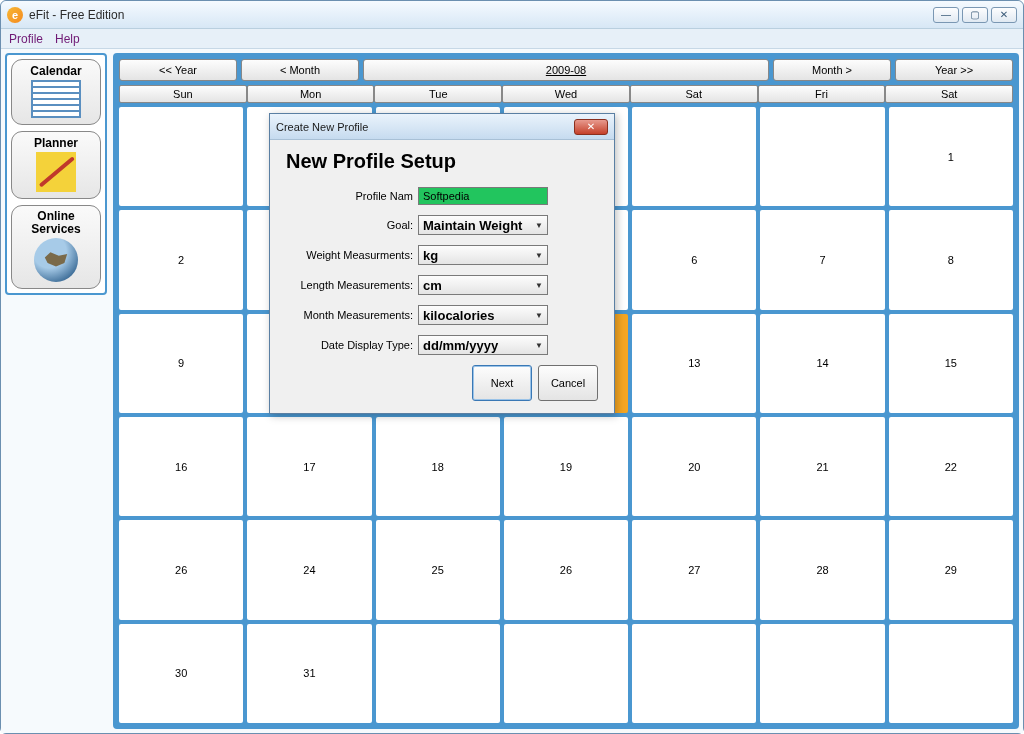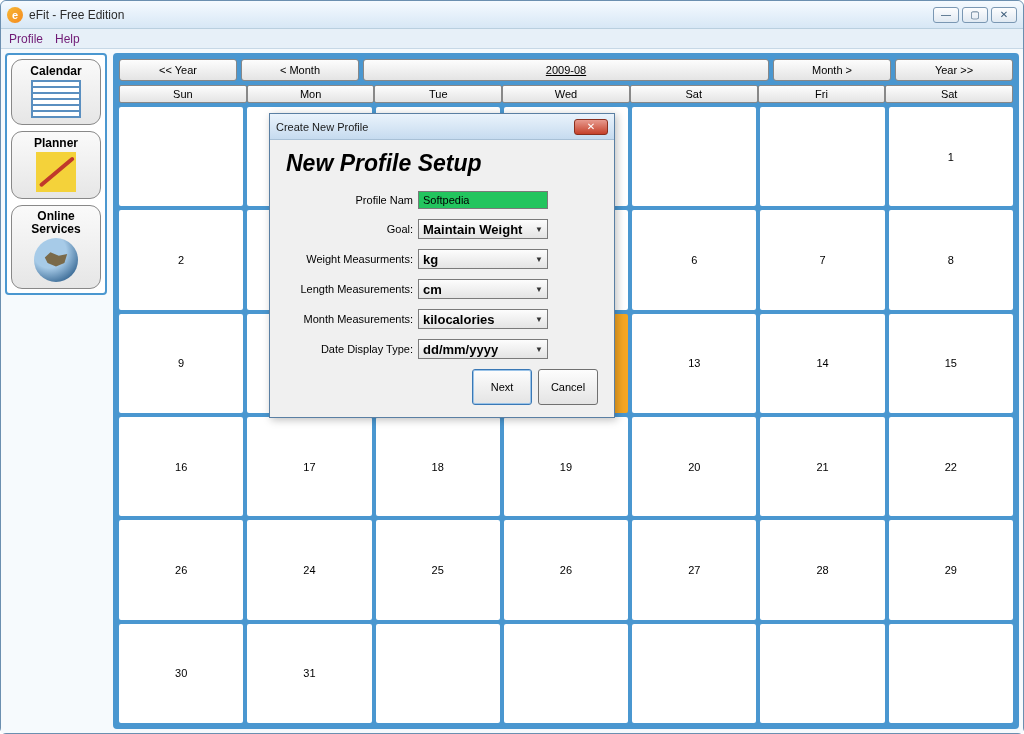--- a/index.html
+++ b/index.html
@@ -212,24 +212,23 @@
   border: 1px solid #8a2f1e;
   border-radius: 3px;
   color: #fff;
   display: flex; align-items: center; justify-content: center;
   font-size: 10px;
 }
 .dlg-body {
   padding: 10px 16px 12px 16px;
 }
 .dlg-h1 {
-  font-size: 23px;
+  font-size: 20px;
   font-weight: bold;
   margin-bottom: 14px;
-  font-style: italic;
 }
 .form-row {
   display: flex;
   align-items: center;
   margin-bottom: 10px;
 }
 .form-row label {
   width: 132px;
   text-align: right;
   padding-right: 5px;

